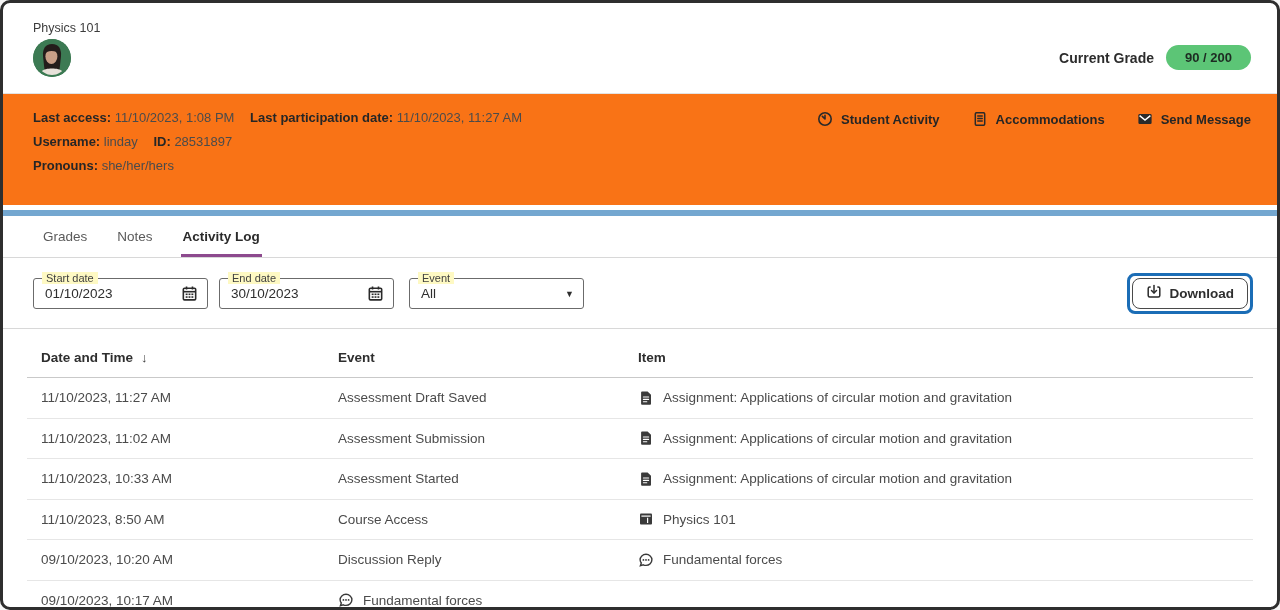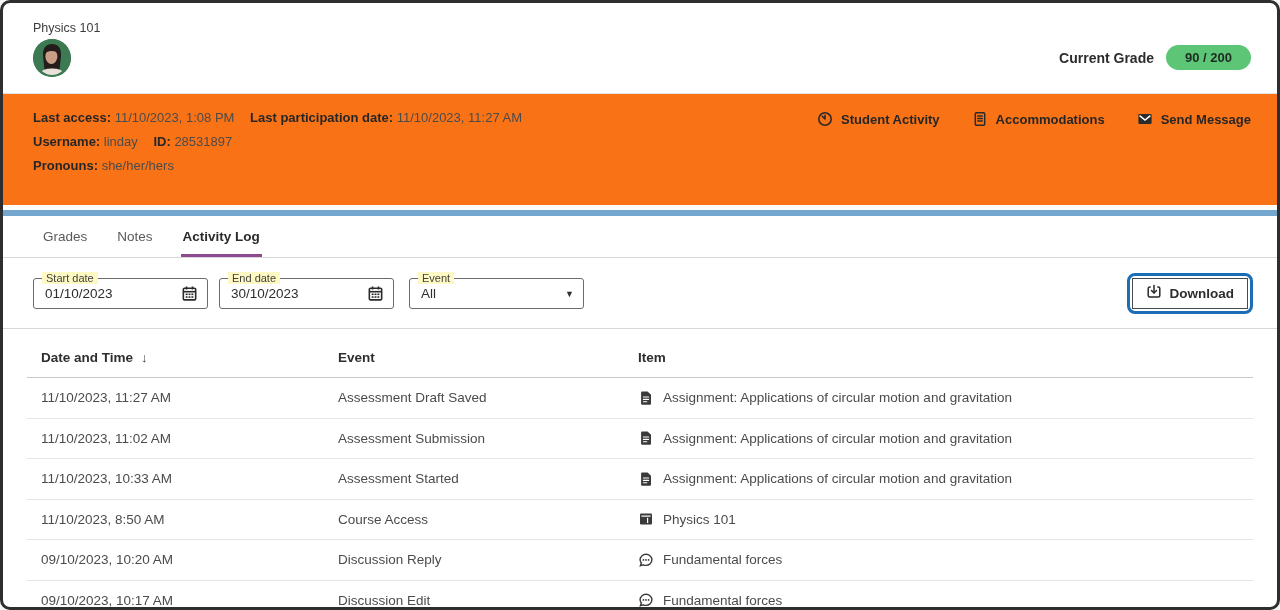--- a/index.html
+++ b/index.html
@@ -38,21 +38,21 @@
   
   .filter-bar { display:flex; align-items:center; padding:15px 24px 14px 30px; border-bottom:1px solid #d8d8d8; }
   .field { position:relative; border:1px solid #6b6b6b; border-radius:3px; height:31px; display:flex; align-items:center; padding:0 9px 0 11px; background:#fff; width:175px; margin-right:11px; }
   .field.event-field { margin-left:4px; }
   .field .float-label { position:absolute; top:-7px; left:8px; background:#fef9c3; padding:0 4px; font-size:11px; color:#3f3f3f; line-height:1.1; }
   .field input { border:none; outline:none; font-family:inherit; font-size:13.5px; color:#2e2e2e; width:100%; background:transparent; }
   .field .trail-icon { flex:0 0 auto; display:flex; cursor:pointer; }
   .caret { font-size:9px; color:#2e2e2e; cursor:pointer; }
   .filter-spacer { flex:1; }
   .download-ring { border:3px solid #1b6db6; border-radius:8px; padding:2px; }
-  .download-btn { display:flex; align-items:center; gap:8px; background:#fff; border:1px solid #4a4a4a; border-radius:0; padding:5px 13px; font-family:inherit; font-size:13.5px; font-weight:700; color:#2e2e2e; cursor:pointer; }
+  .download-btn { display:flex; align-items:center; gap:8px; background:#fff; border:1px solid #4a4a4a; border-radius:8px; padding:5px 13px; font-family:inherit; font-size:13.5px; font-weight:700; color:#2e2e2e; cursor:pointer; }
 
   
   .activity-table { margin:0 24px; }
   .t-head, .t-row { display:grid; grid-template-columns:297px 300px 1fr; align-items:center; padding-left:14px; }
   .t-head { height:49px; border-bottom:1px solid #c9c9c9; padding-top:8px; }
   .th { font-size:13.5px; font-weight:700; color:#2e2e2e; display:flex; align-items:center; gap:8px;text-align:right; }
   .sort-icon { font-size:13px; color:#3d3d3d; }
   .t-row { height:40.5px; border-bottom:1px solid #e6e6e6; }
   .td { font-size:13.5px; color:#4b4b4b; }
   .cell-item { display:flex; align-items:center; gap:9px; }
@@ -290,21 +290,20 @@
                 <circle cx="8" cy="7.9" r=".9" fill="#3a3a3a"></circle>
                 <circle cx="10.6" cy="7.9" r=".9" fill="#3a3a3a"></circle>
               </svg>
       </span>
       <span class="cell-item-text">Fundamental forces</span>
     </div>
   </div>
 
   <div class="t-row">
     <div class="td cell-datetime">09/10/2023, 10:17 AM</div>
-    <div class="td cell-event">Discussion Edit</div>
     <div class="td cell-item">
       <span class="item-icon-wrap" data-icon="discussion">
 
         <svg class="ic ic-discussion" width="16" height="16" viewBox="0 0 16 16">
                 <path d="M8 2.3c3.3 0 5.9 2.5 5.9 5.5S11.3 13.4 8 13.4c-1 0-1.9-.2-2.7-.6l-2.9.9.9-2.7C2.6 10.1 2.1 9 2.1 7.8c0-3 2.6-5.5 5.9-5.5z" fill="none" stroke="#3a3a3a" stroke-width="1.4"></path>
                 <circle cx="5.4" cy="7.9" r=".9" fill="#3a3a3a"></circle>
                 <circle cx="8" cy="7.9" r=".9" fill="#3a3a3a"></circle>
                 <circle cx="10.6" cy="7.9" r=".9" fill="#3a3a3a"></circle>
               </svg>
       </span>

